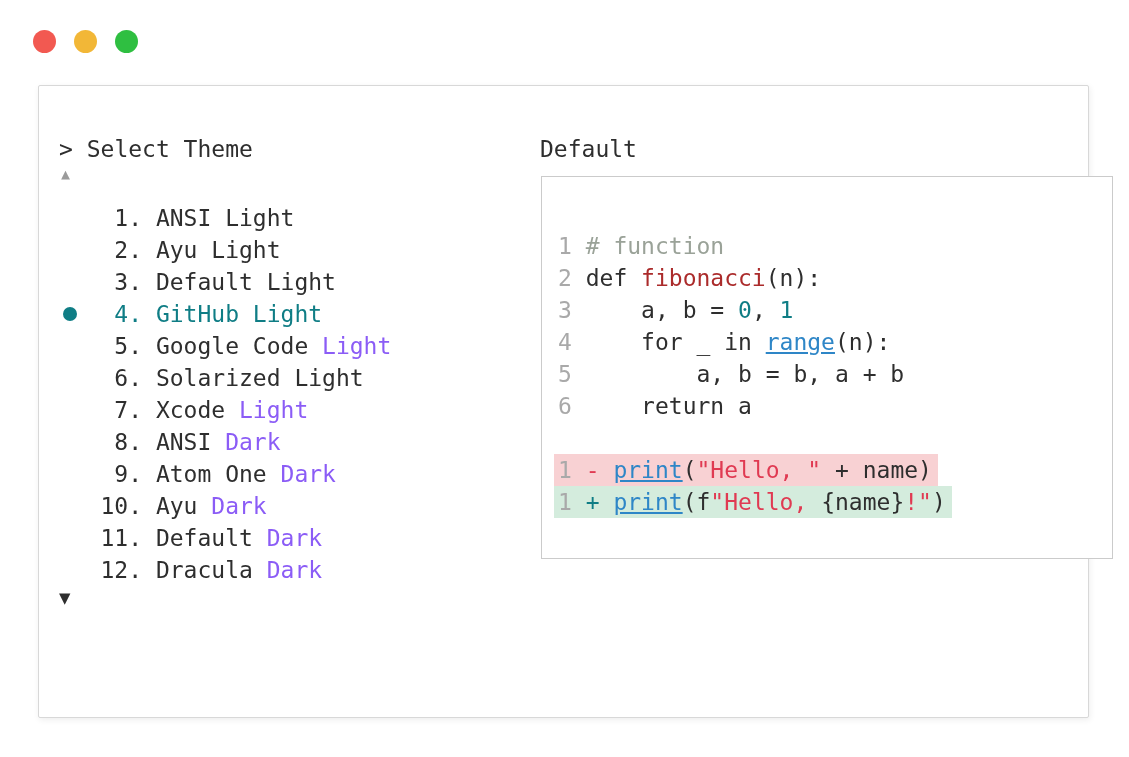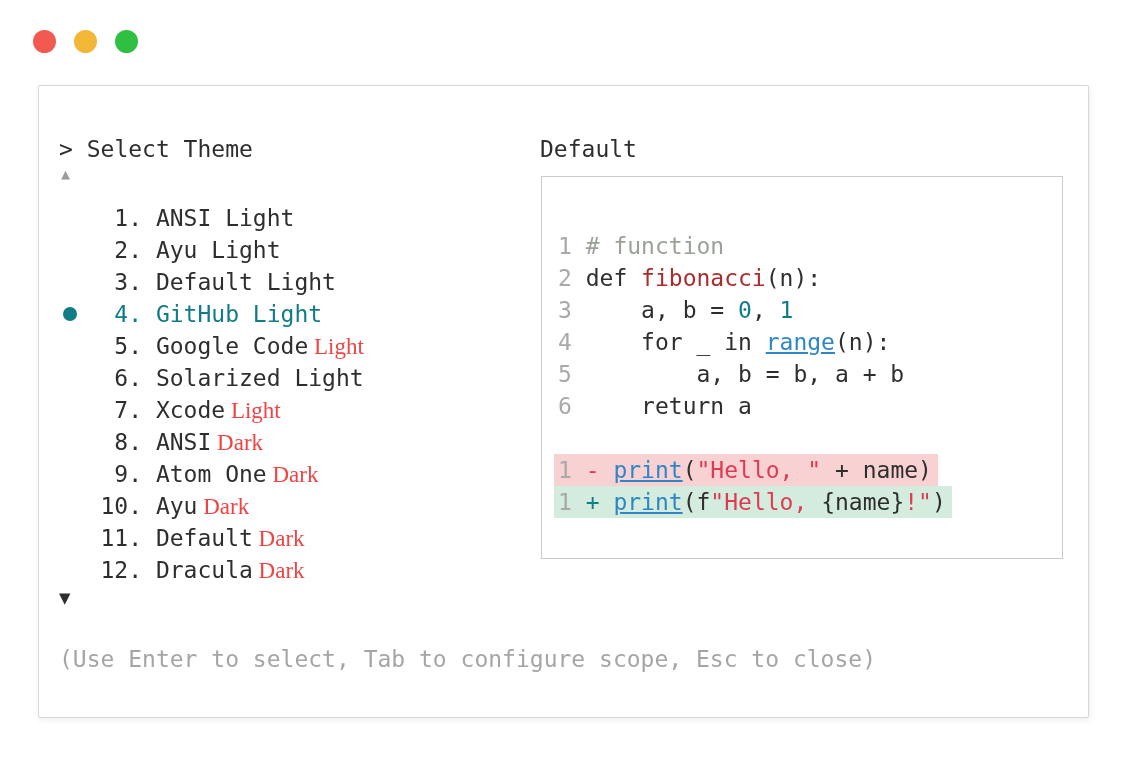--- a/index.html
+++ b/index.html
@@ -30,25 +30,25 @@
   .scroll-down{position:absolute;left:20px;top:495px;font-size:19px;color:#2e2e2e;line-height:32px;}
   
   .theme-list{position:absolute;left:20px;top:116px;font-size:23px;line-height:32px;white-space:pre;}
   .row{height:32px;position:relative;}
   .row .gutter{display:inline-block;width:27.7px;position:relative;vertical-align:top;height:32px;}
   .row .gutter .sel-dot{
     position:absolute;left:4px;top:9px;width:14px;height:14px;border-radius:50%;background:#0f7d85;
   }
   .row .num{display:inline-block;width:4ch;text-align:right;}
   .row .name{color:#2e2e2e;}
-  .row .variant-muted{color:#ef4444;font-family:Liberation Serif, serif;}
+  .row .variant-muted{color:#8b5cf6;}
   .row.selected .num,.row.selected .name{color:#0f7d85;}
   
   .preview-box{
-    position:absolute;left:502px;top:90px;width:522px;height:383px;
+    position:absolute;left:502px;top:90px;width:572px;height:383px;
     border:1.5px solid #cbcbcb;background:#ffffff;box-sizing:border-box;
   }
   .code{position:absolute;left:16px;top:53px;font-size:23px;line-height:32px;white-space:pre;}
   .code .line{height:32px;}
   .code .hl{display:inline-block;padding:0 6px 0 4px;margin-left:-4px;}
   .code .hl-del{background:#f8d1d3;}
   .code .hl-add{background:#d4ecdd;}
   .tok-lnum{color:#a9a9a9;}
   .tok-code{color:#2e2e2e;text-align:center;}
   .tok-com{color:#9aa298;}
@@ -79,14 +79,13 @@
   <div class="scroll-up">▲</div>
 
   <div class="theme-list"><div class="row"><span class="gutter"></span><span class="num">1.</span><span class="name"> ANSI Light</span></div><div class="row"><span class="gutter"></span><span class="num">2.</span><span class="name"> Ayu Light</span></div><div class="row"><span class="gutter"></span><span class="num">3.</span><span class="name"> Default Light</span></div><div class="row selected"><span class="gutter"><span class="sel-dot"></span></span><span class="num">4.</span><span class="name"> GitHub Light</span></div><div class="row"><span class="gutter"></span><span class="num">5.</span><span class="name"> Google Code</span><span class="variant-muted"> Light</span></div><div class="row"><span class="gutter"></span><span class="num">6.</span><span class="name"> Solarized Light</span></div><div class="row"><span class="gutter"></span><span class="num">7.</span><span class="name"> Xcode</span><span class="variant-muted"> Light</span></div><div class="row"><span class="gutter"></span><span class="num">8.</span><span class="name"> ANSI</span><span class="variant-muted"> Dark</span></div><div class="row"><span class="gutter"></span><span class="num">9.</span><span class="name"> Atom One</span><span class="variant-muted"> Dark</span></div><div class="row"><span class="gutter"></span><span class="num">10.</span><span class="name"> Ayu</span><span class="variant-muted"> Dark</span></div><div class="row"><span class="gutter"></span><span class="num">11.</span><span class="name"> Default</span><span class="variant-muted"> Dark</span></div><div class="row"><span class="gutter"></span><span class="num">12.</span><span class="name"> Dracula</span><span class="variant-muted"> Dark</span></div></div>
 
   <div class="scroll-down">▼</div>
 
   <div class="preview-box">
     <div class="code"><div class="line"><span class="tok-lnum">1 </span><span class="tok-com"># function</span></div><div class="line"><span class="tok-lnum">2 </span><span class="tok-code">def </span><span class="tok-fn">fibonacci</span><span class="tok-code">(n):</span></div><div class="line"><span class="tok-lnum">3 </span><span class="tok-code">    a, b = </span><span class="tok-teal">0</span><span class="tok-code">, </span><span class="tok-teal">1</span></div><div class="line"><span class="tok-lnum">4 </span><span class="tok-code">    for _ in </span><span class="tok-blu">range</span><span class="tok-code">(n):</span></div><div class="line"><span class="tok-lnum">5 </span><span class="tok-code">        a, b = b, a + b</span></div><div class="line"><span class="tok-lnum">6 </span><span class="tok-code">    return a</span></div><div class="line"></div><div class="line"><span class="hl hl-del"><span class="tok-lnum">1 </span><span class="tok-str">- </span><span class="tok-blu">print</span><span class="tok-code">(</span><span class="tok-str">"Hello, "</span><span class="tok-code"> + name)</span></span></div><div class="line"><span class="hl hl-add"><span class="tok-lnum">1 </span><span class="tok-teal">+ </span><span class="tok-blu">print</span><span class="tok-code">(f</span><span class="tok-str">"Hello, </span><span class="tok-code">{name}</span><span class="tok-str">!"</span><span class="tok-code">)</span></span></div></div>
   </div>
 
-  <div class="help">(Use Enter to select, Tab to configure scope, Esc to close)</div>
 </div>
 
 </body></html>

